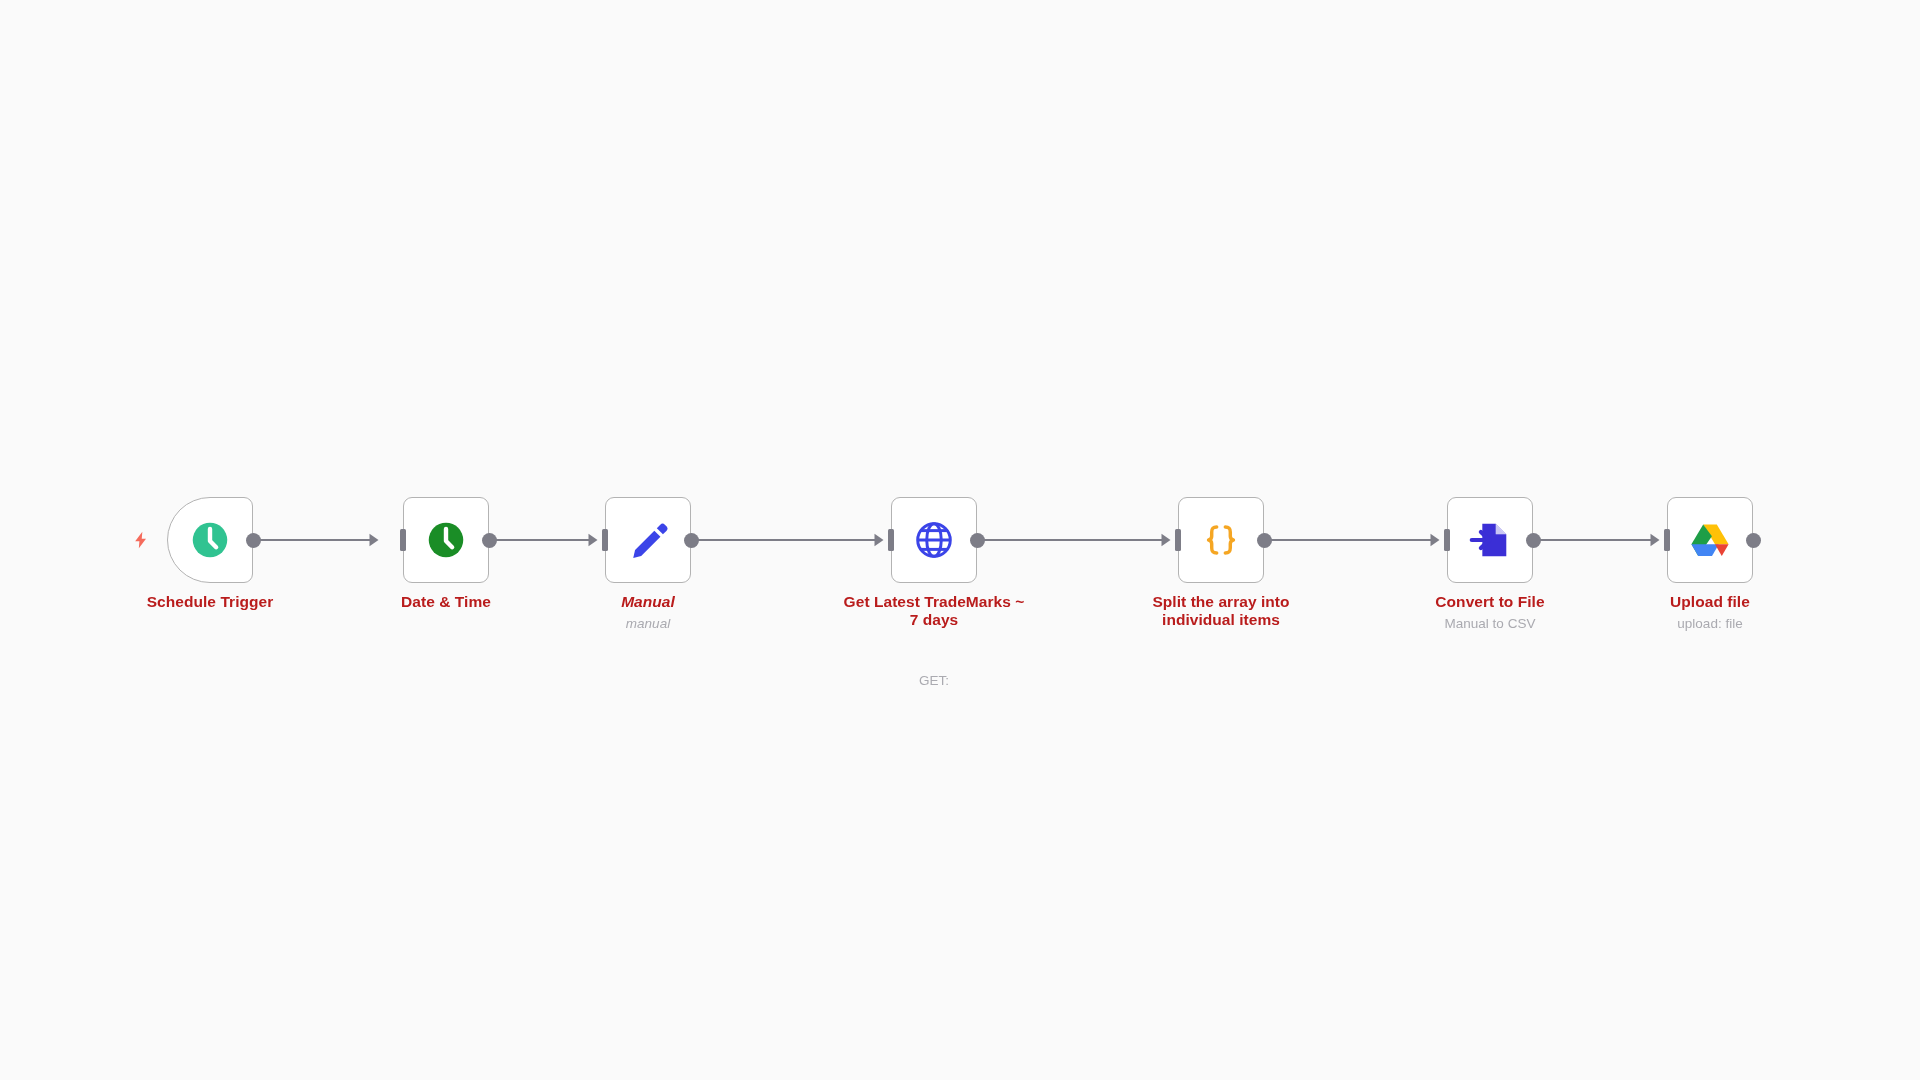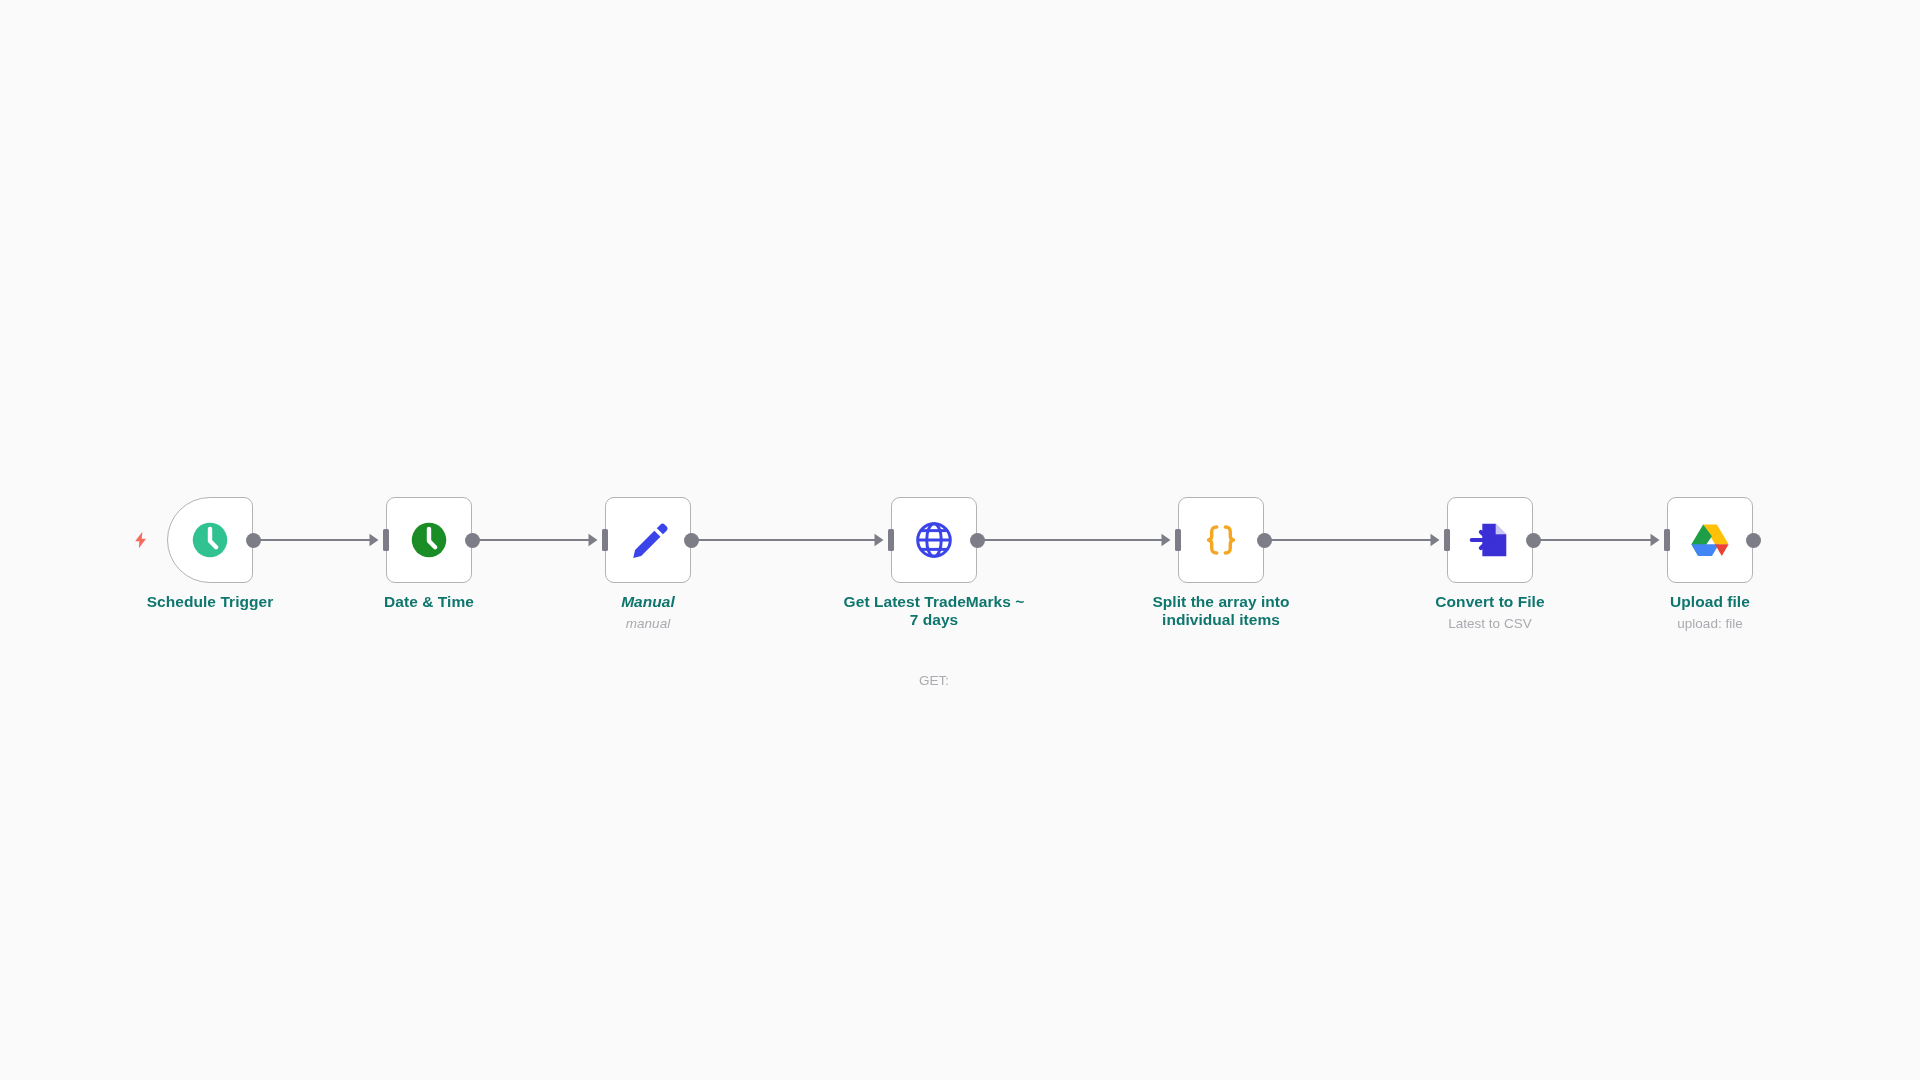--- a/index.html
+++ b/index.html
@@ -85,21 +85,21 @@
   
   .node-label {
     position: absolute;
     top: 96px;
     left: 50%;
     transform: translateX(-50%);
     width: 185px;
     text-align: center;
     font-size: 15.5px;
     font-weight: 600;
-    color: #0f766e;
+    color: #b91c1c;
     line-height: 1.16;
     letter-spacing: 0.05px;
   }
   .node-sublabel {
     position: absolute;
     left: 50%;
     transform: translateX(-50%);
     width: 190px;
     text-align: center;
     font-size: 13.5px;
@@ -161,21 +161,21 @@
           <span>
             <svg class="node-icon" viewBox="0 0 48 48" xmlns="http://www.w3.org/2000/svg">
               <circle cx="24" cy="24" r="18" fill="#30C391"></circle>
               <path d="M24 12.5 v12.6 l6.4 6.4" stroke="#FFFFFF" stroke-width="4.6" stroke-linecap="round" stroke-linejoin="round" fill="none"></path>
             </svg>
           </span>
         </div>
         <div class="ep-out"></div>
         <div class="node-label">Schedule Trigger</div>
       </div>
-      <div class="node" style="left: 386px; top: 497px;">
+      <div class="node" style="left: 403px; top: 497px;">
         <div class="node-box">
           <span>
             <svg class="node-icon" viewBox="0 0 48 48" xmlns="http://www.w3.org/2000/svg">
               <circle cx="24" cy="24" r="18" fill="#1A8D26"></circle>
               <path d="M24 12.5 v12.6 l6.4 6.4" stroke="#FFFFFF" stroke-width="4.6" stroke-linecap="round" stroke-linejoin="round" fill="none"></path>
             </svg>
           </span>
         </div>
         <div class="ep-in"></div>
         <div class="ep-out"></div>
@@ -238,21 +238,21 @@
               <path d="M30 7.6 v10.7 h10.7 z" fill="#3B2FD6" opacity="0.28"></path>
               <path d="M5 24 h15" stroke="#3B2FD6" stroke-width="4.4" stroke-linecap="round"></path>
               <path d="M14.5 15.6 L23.4 24 l-8.9 8.4" stroke="#3B2FD6" stroke-width="4.4" fill="none" stroke-linecap="round" stroke-linejoin="round"></path>
               <path d="M14.5 15.6 L23.4 24 l-8.9 8.4" stroke="#FFFFFF" stroke-width="2.0" fill="none" stroke-linecap="round" stroke-linejoin="round" opacity="0"></path>
             </svg>
           </span>
         </div>
         <div class="ep-in"></div>
         <div class="ep-out"></div>
         <div class="node-label">Convert to File</div>
-        <div class="node-sublabel one-line">Latest to CSV</div>
+        <div class="node-sublabel one-line">Manual to CSV</div>
       </div>
       <div class="node" style="left: 1667px; top: 497px;">
         <div class="node-box">
           <span>
             <svg class="node-icon" viewBox="0 0 48 48" xmlns="http://www.w3.org/2000/svg">
               <path d="M16.4 7.5 L31.6 7.5 L43.2 27.6 L35.6 40.8 z" fill="#FFC107" opacity="0"></path>
               <path d="M16.9 7.8 h14.2 L43.4 28.4 H29.2 z" fill="#FFC107"></path>
               <path d="M16.9 7.8 L4.6 28.4 l7.1 12.2 L26 20 z" fill="#1E9E47"></path>
               <path d="M4.6 28.4 h28.6 l-7.1 12.2 H11.7 z" fill="#4285F4"></path>
               <path d="M33.2 28.4 h10.2 l-7.1 12.2 l-7.1-12.2 z" fill="#EA4335" opacity="0"></path>

